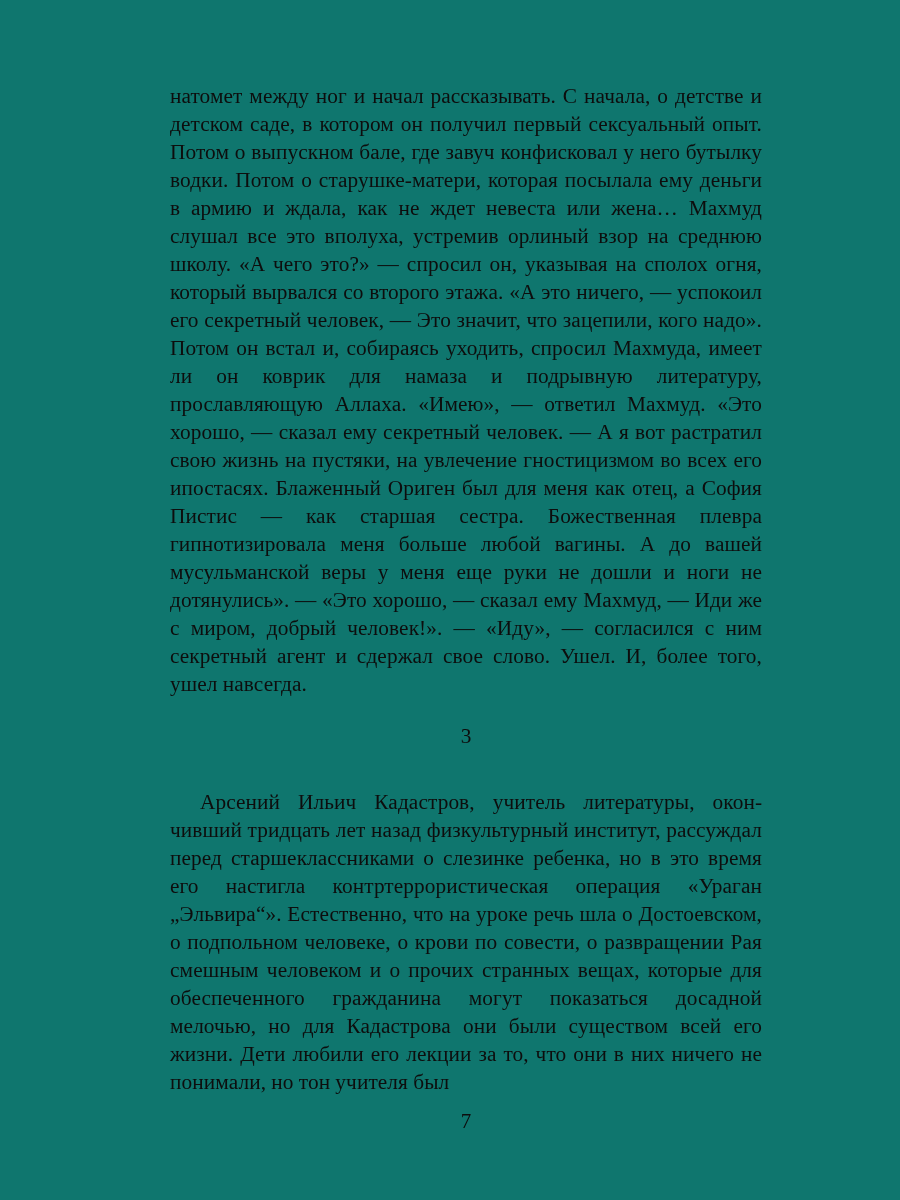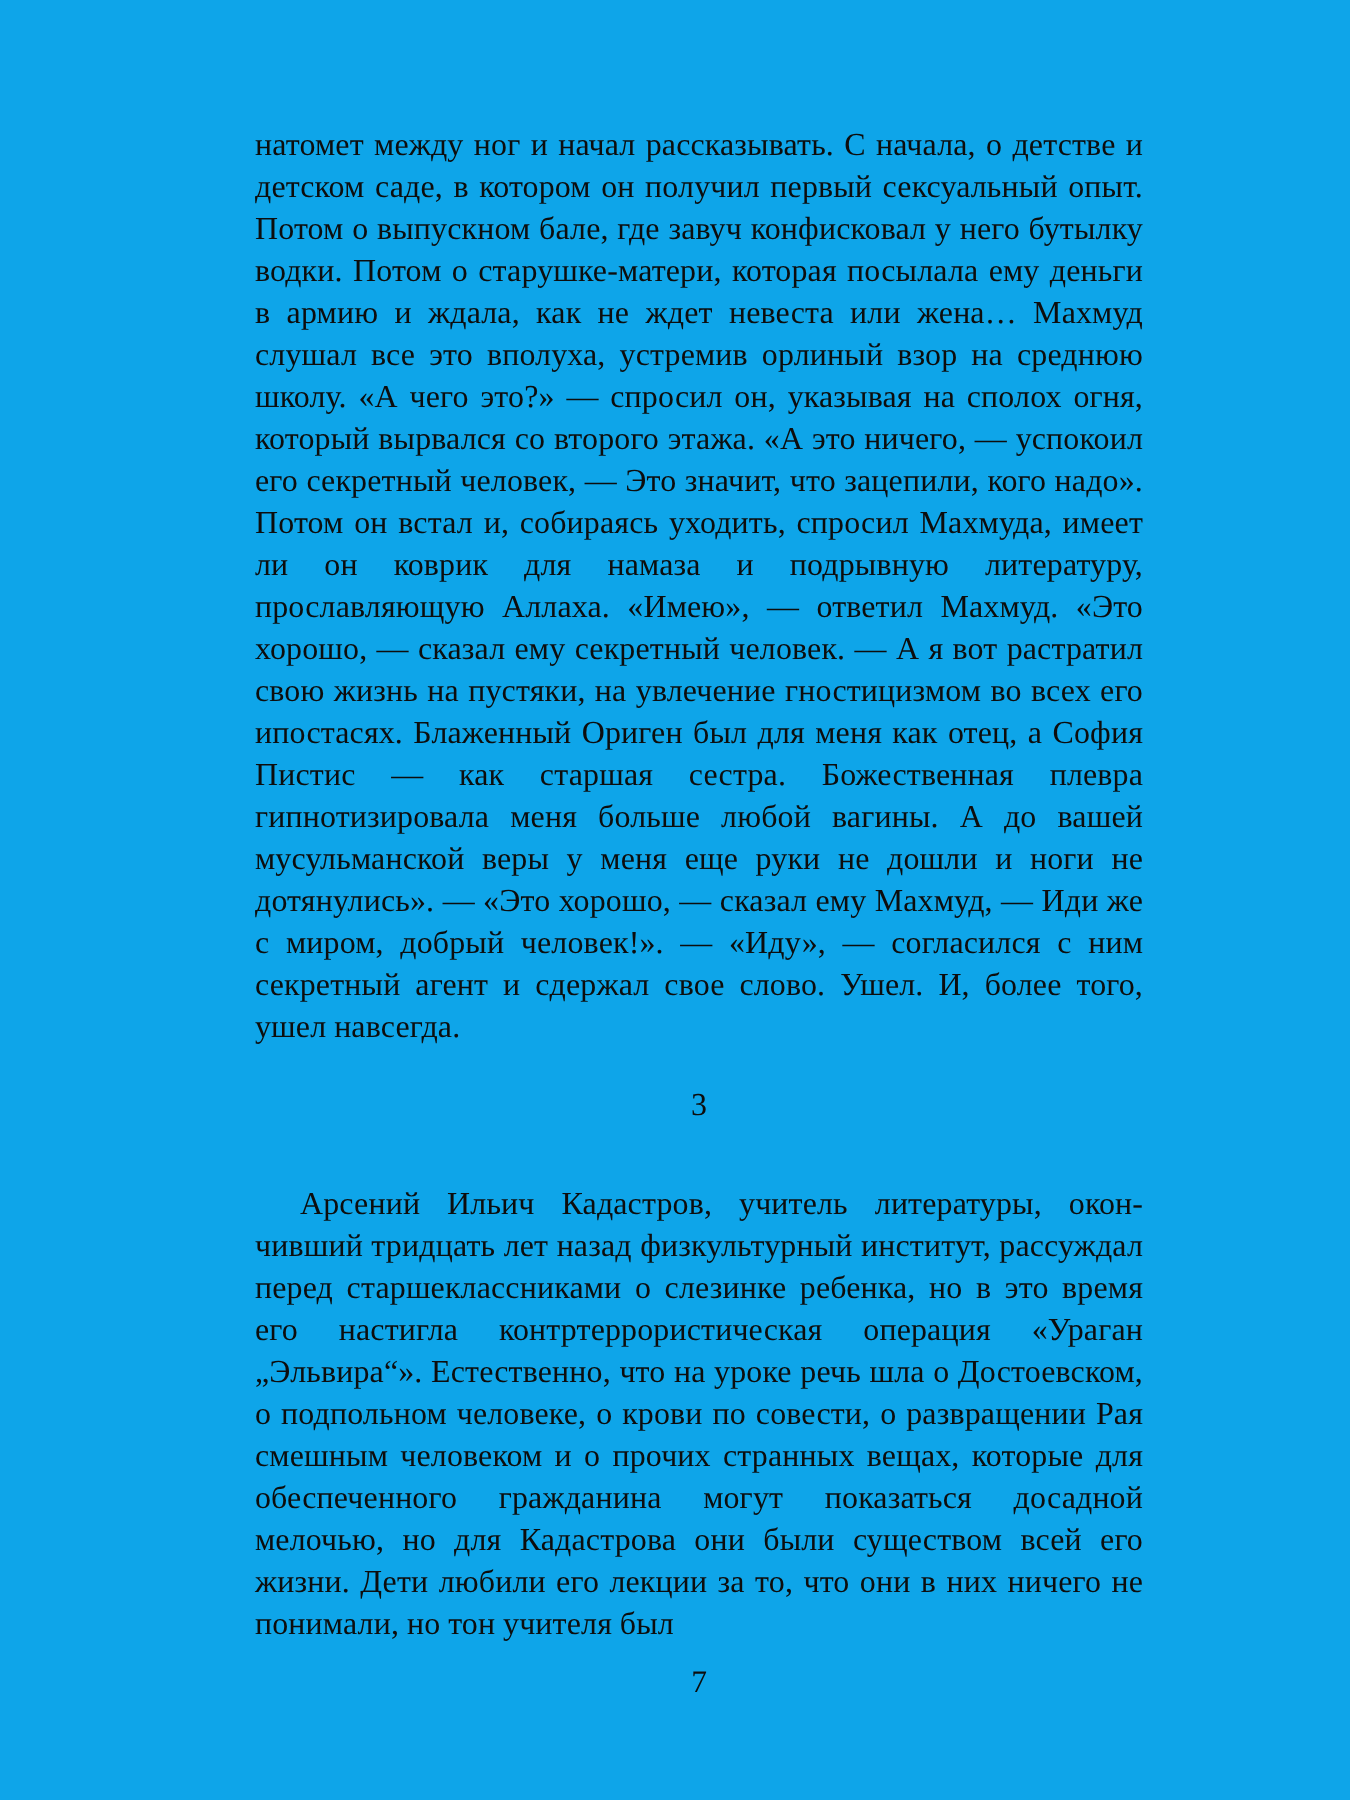--- a/index.html
+++ b/index.html
@@ -13,21 +13,21 @@
     background: #ffffff;
     font-family: "Liberation Serif", "DejaVu Serif", serif;
     color: #0d0d0d;
     overflow: hidden;
   }
 
   .page {
     position: relative;
     width: 900px;
     height: 1200px;
-    background: #0ea5e9;
+    background: #0f766e;
     box-sizing: border-box;
   }
 
   
   .text-block {
     position: absolute;
     left: 170px;
     top: 82px;
     width: 592px;
   }

